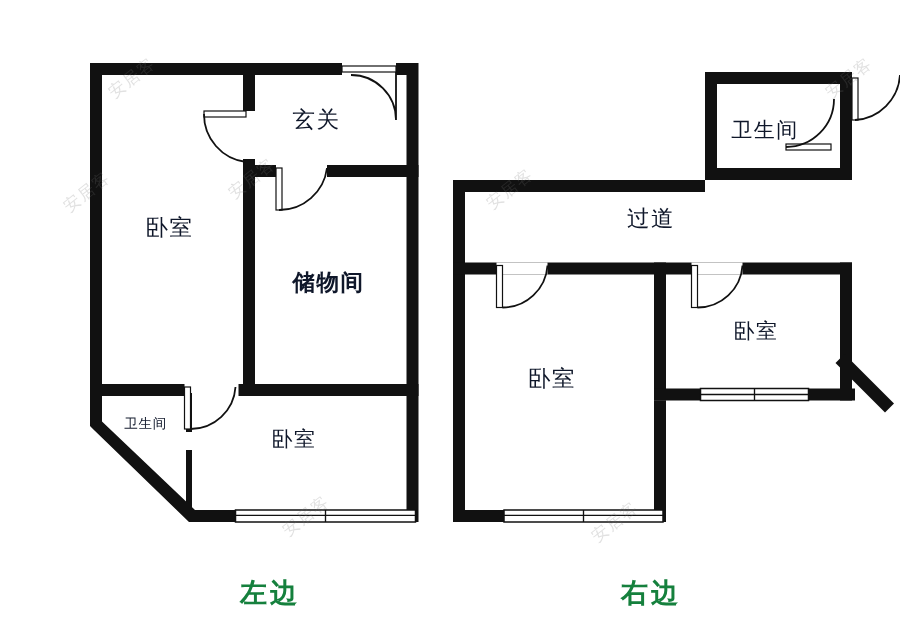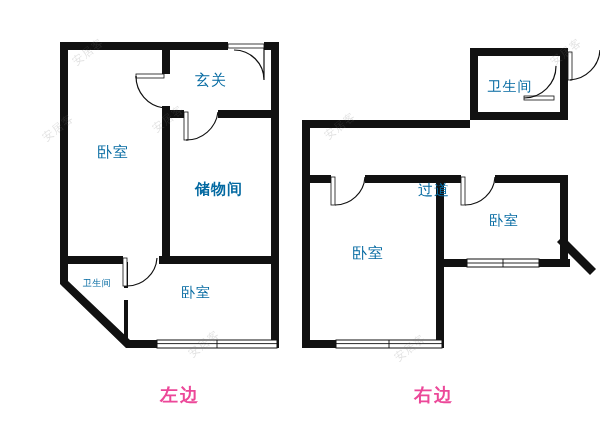--- a/index.html
+++ b/index.html
@@ -20,35 +20,35 @@
   #plan-svg {
     position: absolute;
     left: 0;
     top: 0;
     width: 600px;
     height: 422px;
     display: block;
   }
   .room-label {
     position: absolute;
-    color: #0369a1;
+    color: #0f172a;
     font-family: "DejaVu Sans", "Liberation Sans", sans-serif;
     font-weight: 500;
     white-space: nowrap;
     transform: translate(-50%, -50%);
     letter-spacing: 1px;
     user-select: none;
     text-align: center;
   }
   .lbl-lg { font-size: 15px; }
   .lbl-md { font-size: 14px; }
   .lbl-sm { font-size: 9px; letter-spacing: 0.5px; }
   .plan-caption {
     position: absolute;
-    color: #ec4899;
+    color: #15803d;
     font-family: "DejaVu Sans", "Liberation Sans", sans-serif;
     font-size: 18px;
     font-weight: 600;
     letter-spacing: 2px;
     transform: translate(-50%, -50%);
     white-space: nowrap;
     user-select: none;
   }
   .watermark {
     position: absolute;
@@ -171,21 +171,21 @@
     </g>
   </svg>
 
   <div class="room-label lbl-lg" style="left:113px; top:152px;">卧室</div>
   <div class="room-label lbl-lg" style="left:211px; top:80px;">玄关</div>
   <div class="room-label lbl-lg" style="left:219px; top:189px;font-weight:bold;">储物间</div>
   <div class="room-label lbl-sm" style="left:97px;  top:283px;">卫生间</div>
   <div class="room-label lbl-md" style="left:196px; top:293px;">卧室</div>
 
   <div class="room-label lbl-md" style="left:510px; top:87px;">卫生间</div>
-  <div class="room-label lbl-lg" style="left:434px; top:146px;margin-top:44px;">过道</div>
+  <div class="room-label lbl-lg" style="left:434px; top:146px;">过道</div>
   <div class="room-label lbl-lg" style="left:368px; top:253px;">卧室</div>
   <div class="room-label lbl-md" style="left:504px; top:221px;">卧室</div>
 
   <div class="plan-caption" style="left:180px; top:395px;">左边</div>
   <div class="plan-caption" style="left:434px; top:395px;">右边</div>
 
   <div class="watermark" style="left:88px;  top:52px;  transform:translate(-50%,-50%) rotate(-38deg);">安居客</div>
   <div class="watermark" style="left:58px;  top:128px; transform:translate(-50%,-50%) rotate(-38deg);">安居客</div>
   <div class="watermark" style="left:168px; top:119px; transform:translate(-50%,-50%) rotate(-38deg);">安居客</div>
   <div class="watermark" style="left:340px; top:126px; transform:translate(-50%,-50%) rotate(-38deg);">安居客</div>

